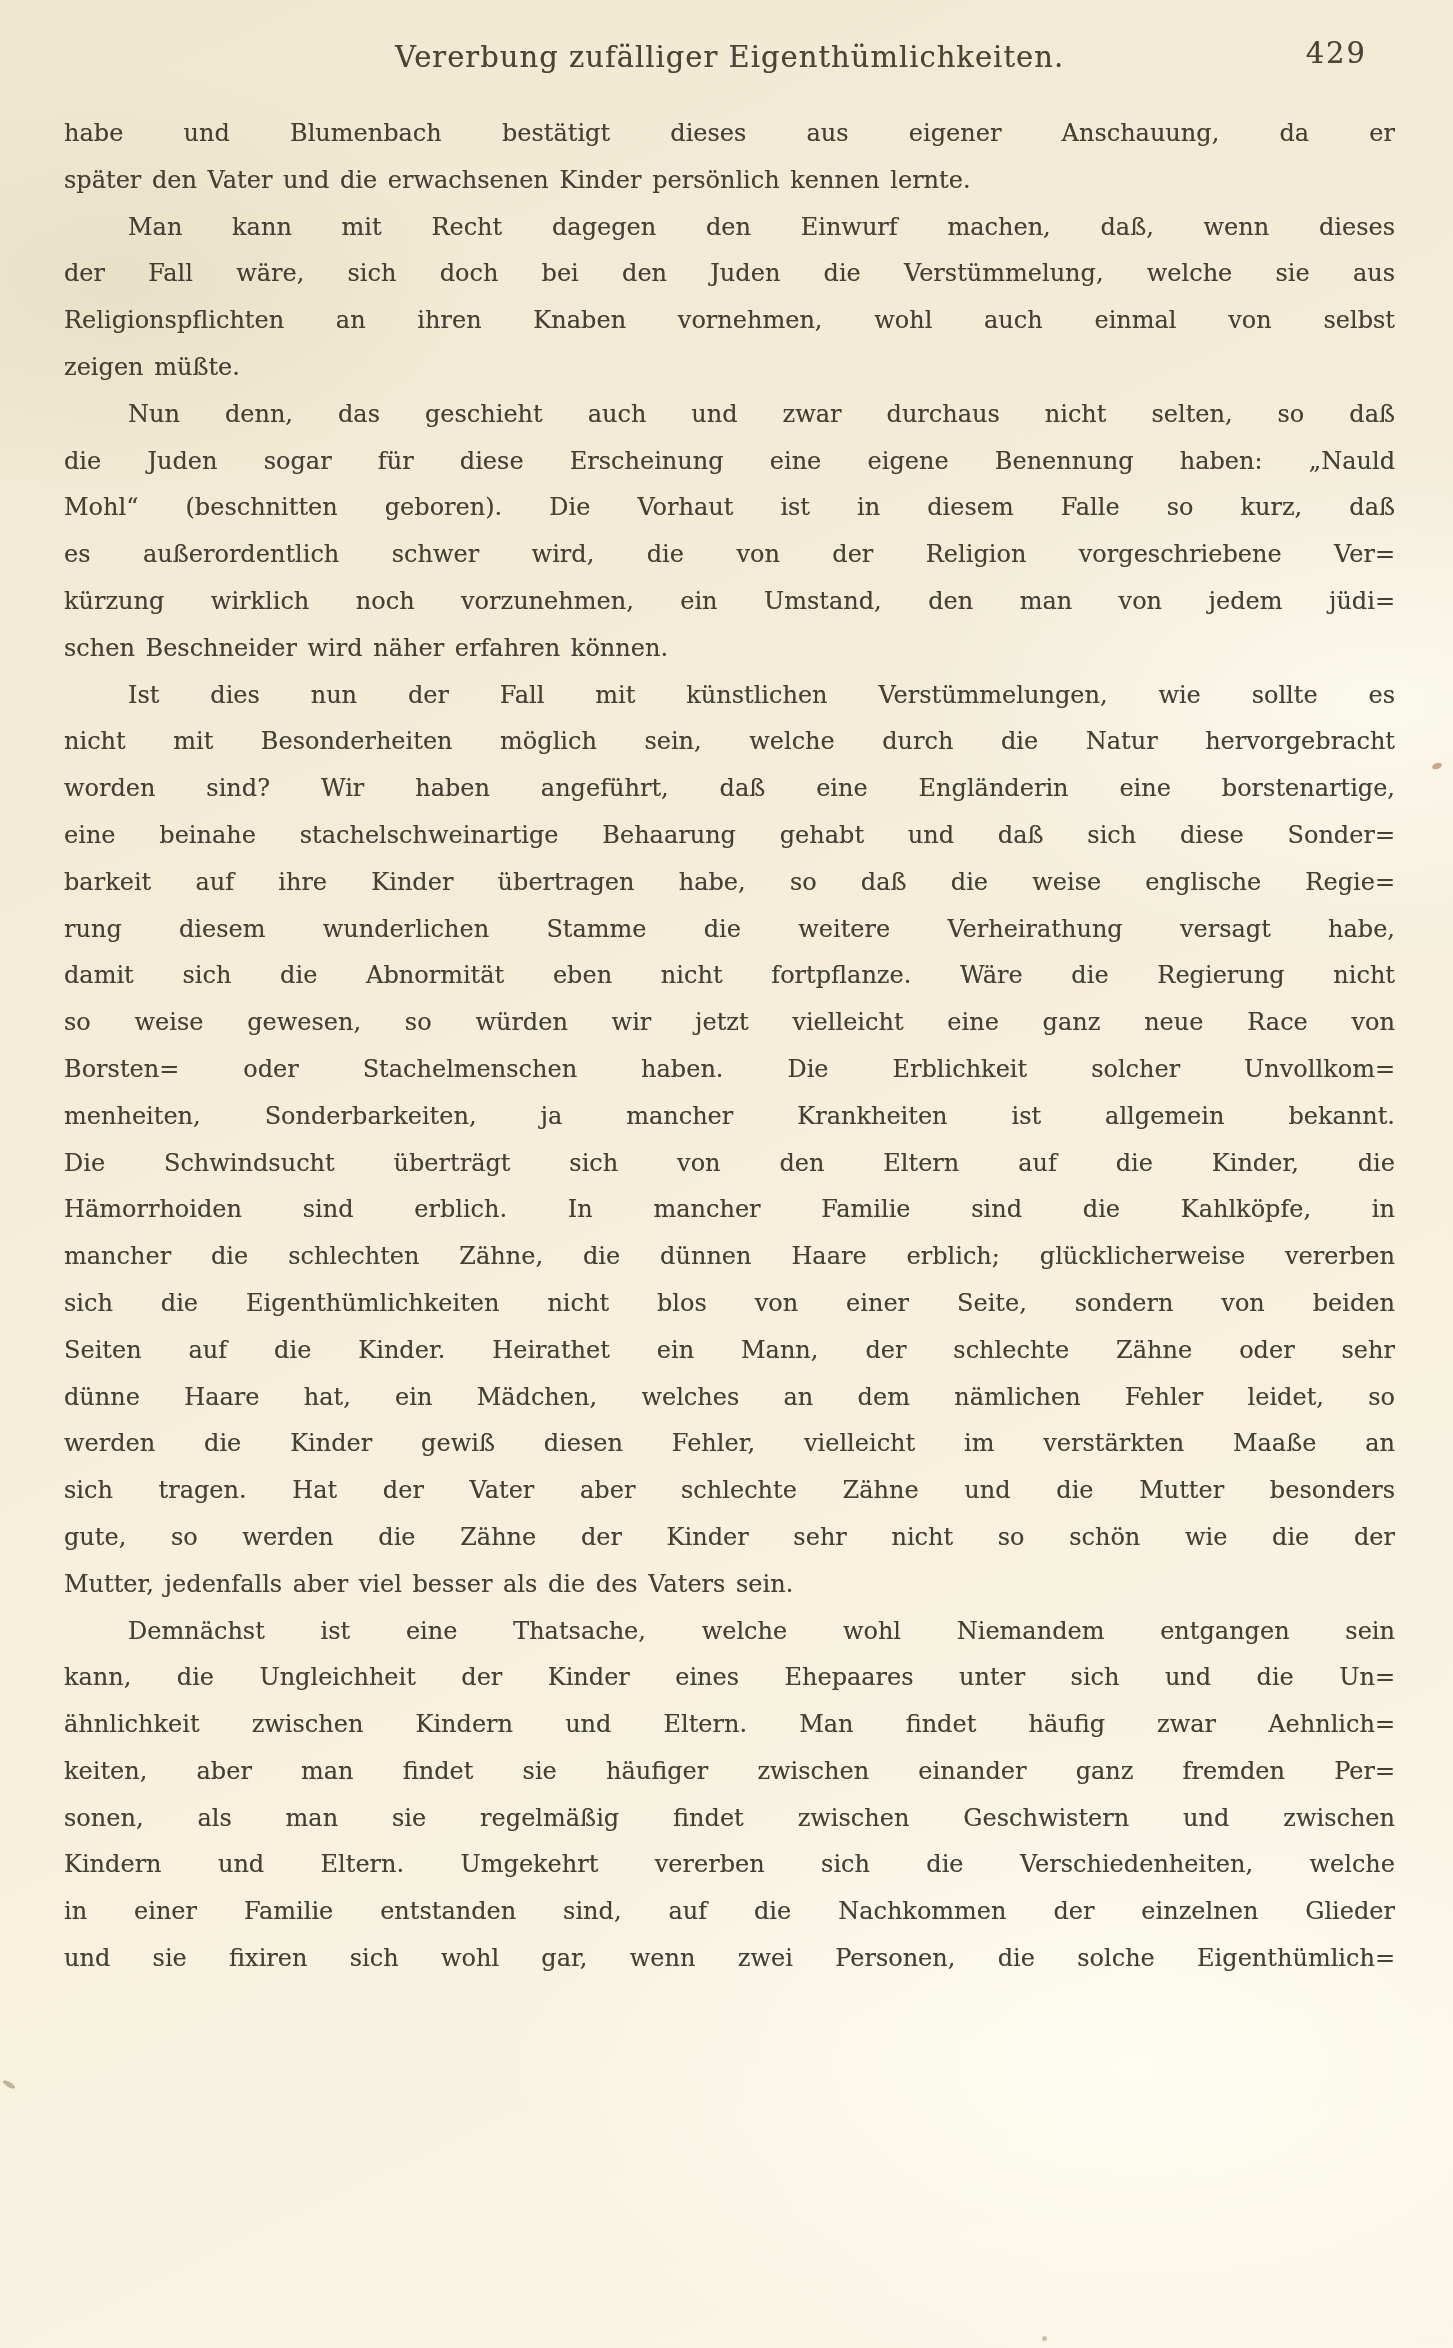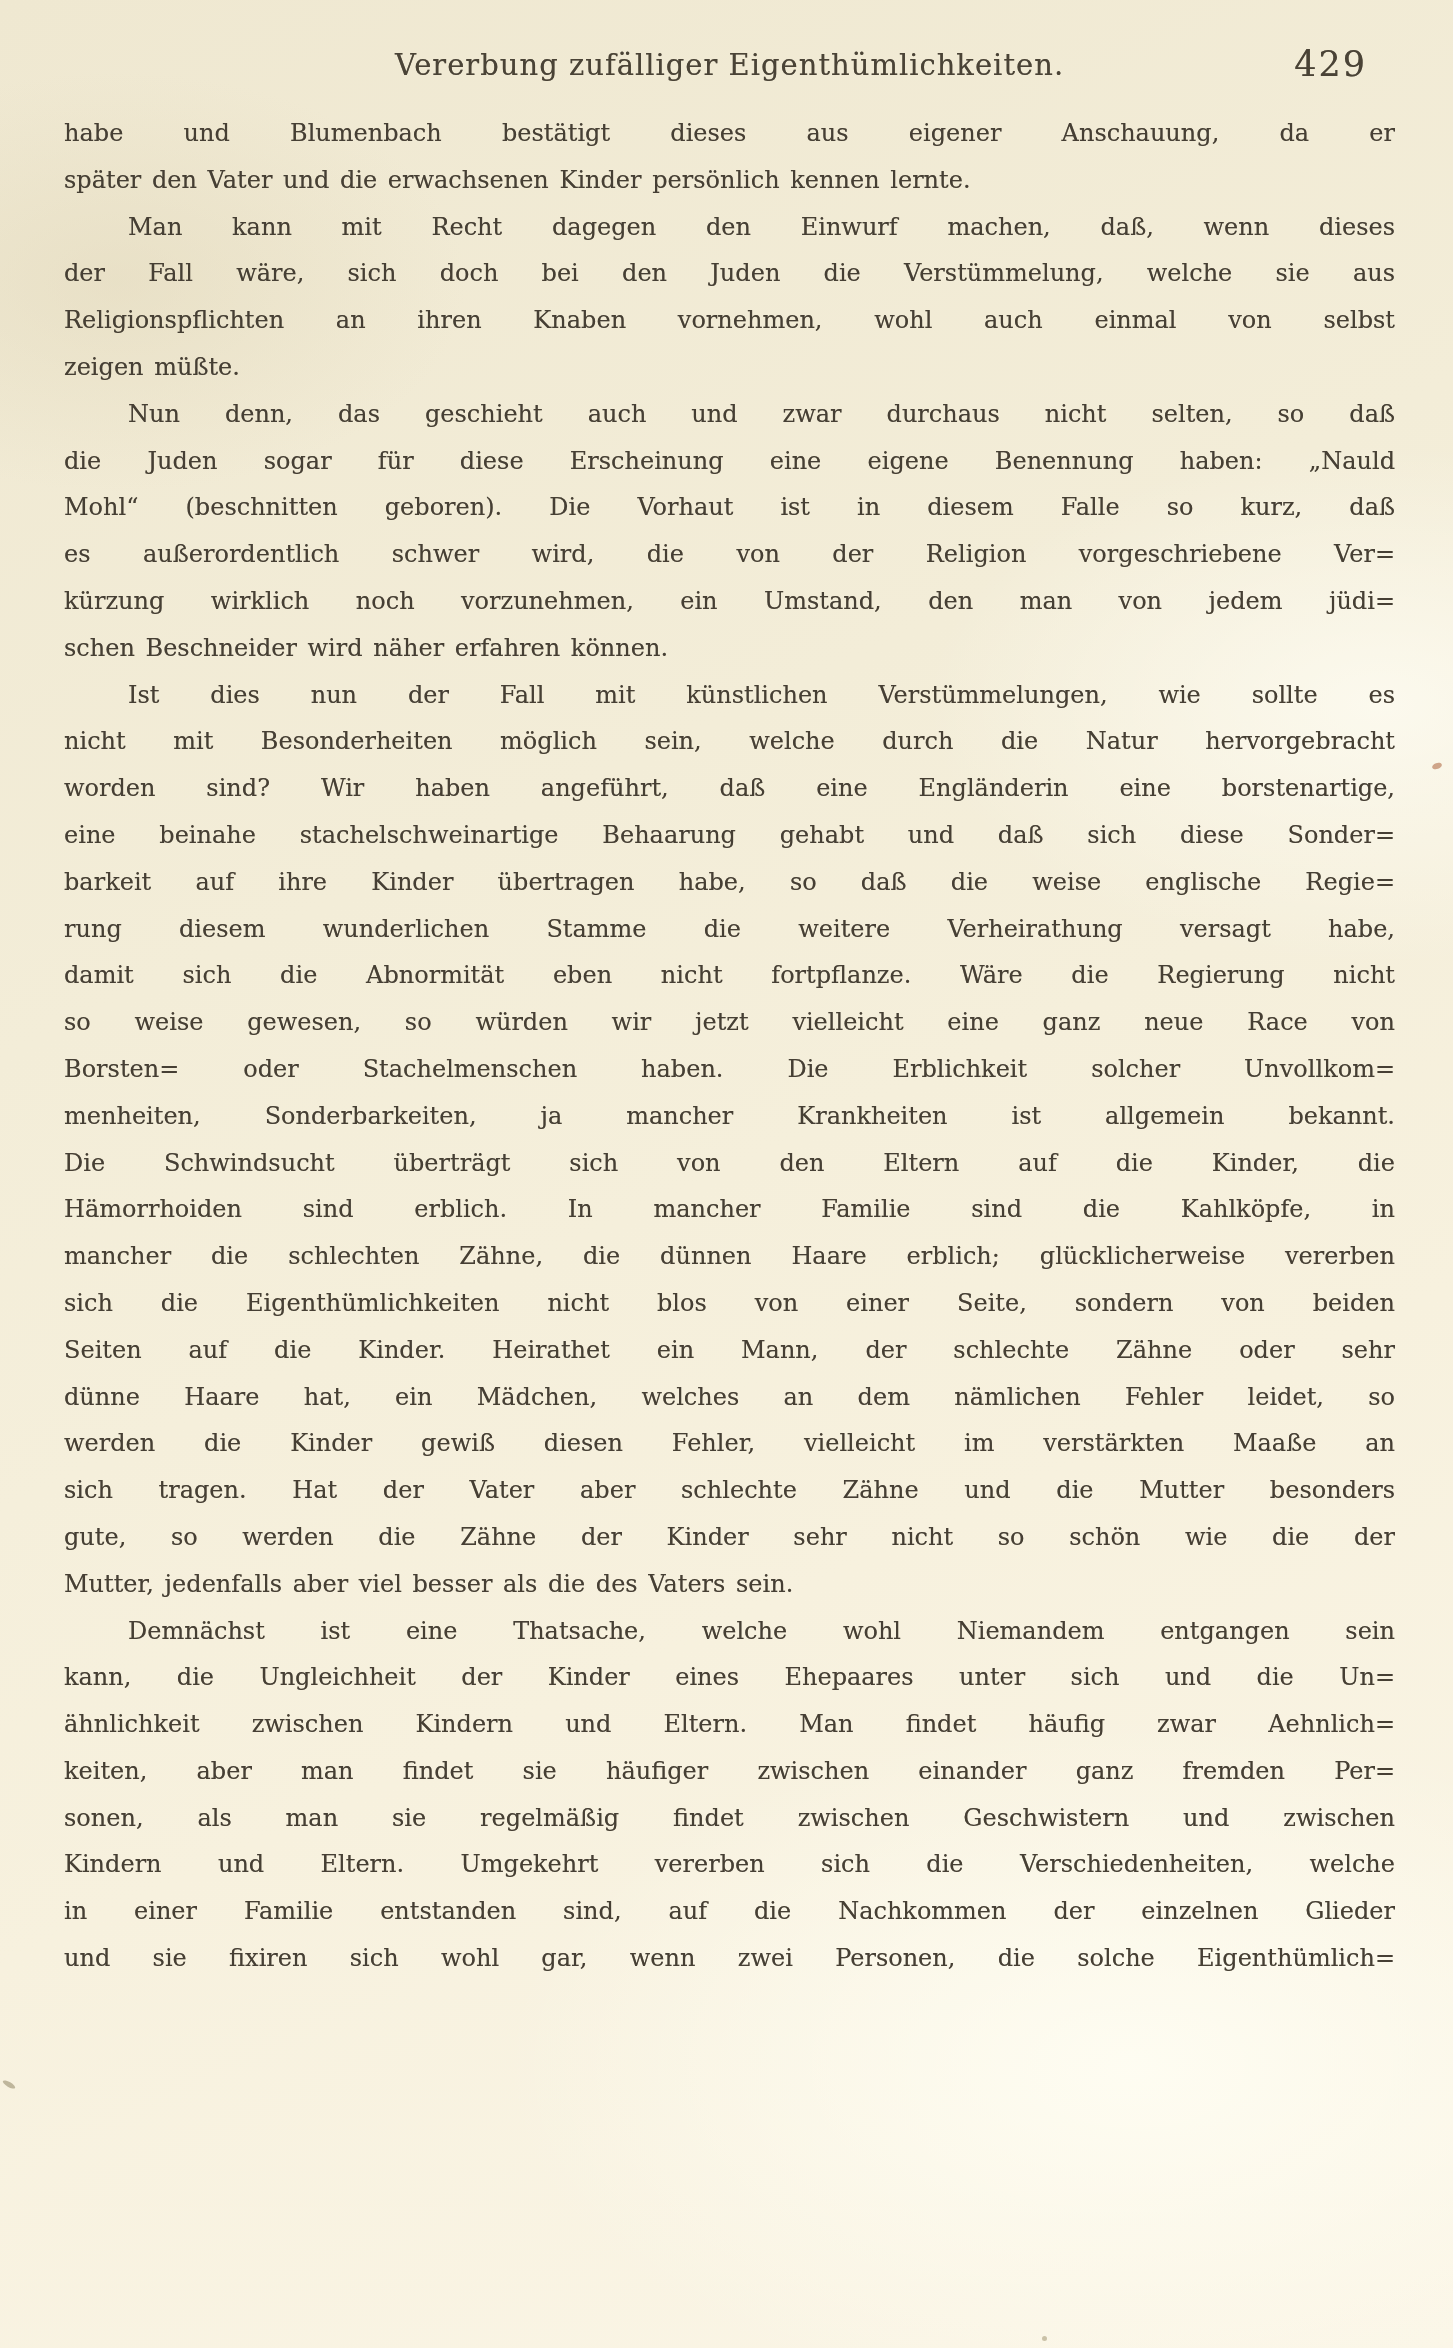--- a/index.html
+++ b/index.html
@@ -17,40 +17,40 @@
     position: absolute;
     inset: 0;
     background:
       radial-gradient(ellipse 900px 500px at 78% 88%, rgba(255,254,244,0.85), rgba(255,254,244,0) 70%),
       radial-gradient(ellipse 700px 400px at 95% 30%, rgba(255,254,246,0.7), rgba(255,254,246,0) 65%),
       radial-gradient(ellipse 500px 300px at 8% 12%, rgba(223,213,183,0.45), rgba(223,213,183,0) 70%),
       linear-gradient(155deg, #efe8d1 0%, #f3edd8 35%, #f7f1de 65%, #fbf6e7 100%);
   }
   .header {
     position: absolute;
-    top: 48px;
+    top: 40px;
     left: 64px;
     width: 1331px;
     height: 50px;
   }
   .header-title {
     position: absolute;
     left: 0;
     right: 0;
     text-align: center;
     font-size: 29px;
     letter-spacing: 1px;
     color: #4a4336;
     text-shadow: 0 0 0.5px rgba(74,67,54,0.55);
   }
   .page-number {
     position: absolute;
     right: 28px;
     top: -4px;
-    font-size: 35px;
+    font-size: 29px;
     color: #4a4336;
     letter-spacing: 2px;
     text-shadow: 0 0 0.5px rgba(74,67,54,0.55);
   }
   .text-block {
     position: absolute;
     top: 110px;
     left: 64px;
     width: 1331px;
     color: #463f34;

